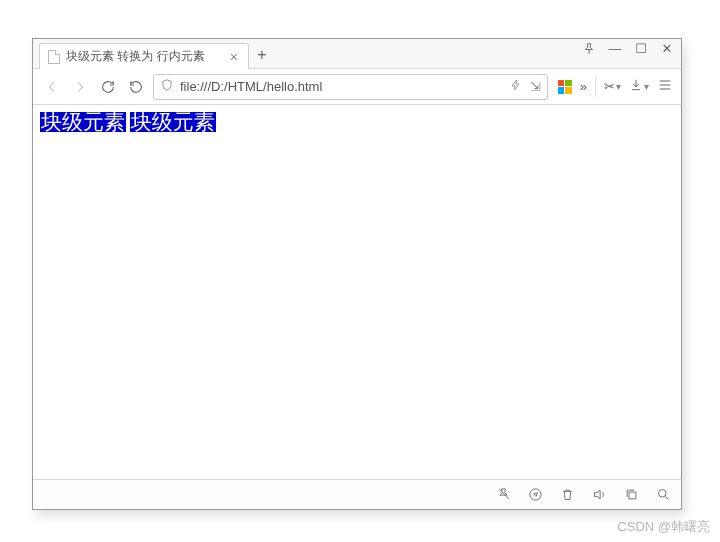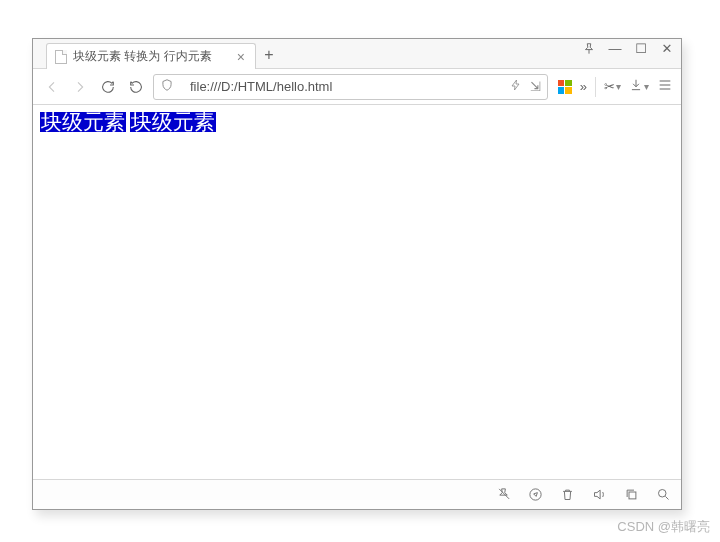--- a/index.html
+++ b/index.html
@@ -27,21 +27,21 @@
   .titlebar {
     height: 30px;
     background: #f7f7f7;
     border-bottom: 1px solid #d7d7d7;
     display: flex;
     align-items: stretch;
     position: relative;
   }
   .tab {
     margin-top: 4px;
-    margin-left: 13px;
+    margin-left: 6px;
     height: 26px;
     background: #fff;
     border: 1px solid #d0d0d0;
     border-bottom: none;
     border-radius: 3px 3px 0 0;
     display: flex;
     align-items: center;
     padding: 0 8px;
     min-width: 210px;
     gap: 6px;
@@ -95,21 +95,21 @@
   }
   .tb-btn.disabled { color: #c6c6c6; }
   .url-bar {
     flex: 1;
     height: 26px;
     border: 1px solid #c9c9c9;
     border-radius: 3px;
     display: flex;
     align-items: center;
     padding: 0 6px;
-    gap: 16px;
+    gap: 6px;
     font-size: 13px;
     color: #555;
     background: #fff;
   }
   .url-bar .shield { color: #888; }
   .url-text { flex: 1; white-space: nowrap; overflow: hidden; text-overflow: ellipsis; }
   .url-right { display: flex; gap: 8px; align-items: center; color: #888; }
   .ms-logo {
     width: 14px; height: 14px;
     display: grid;

